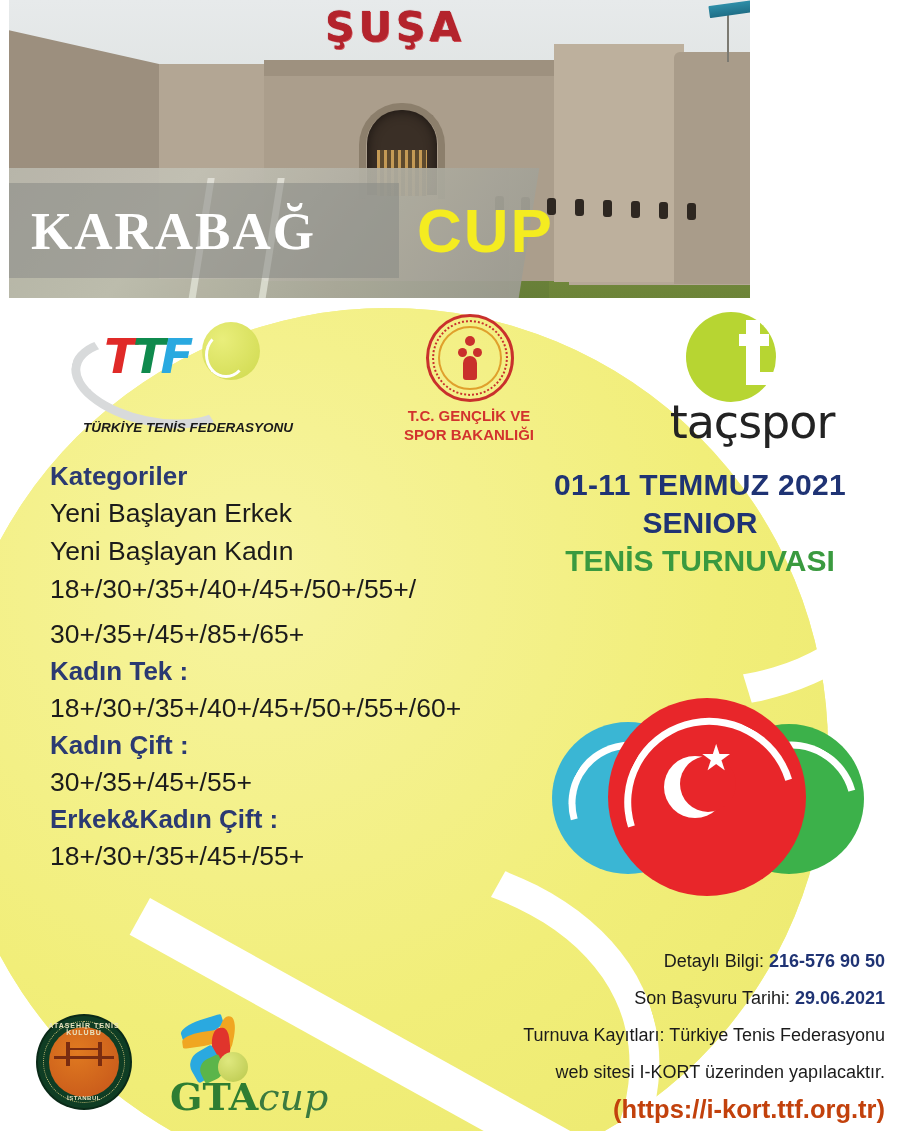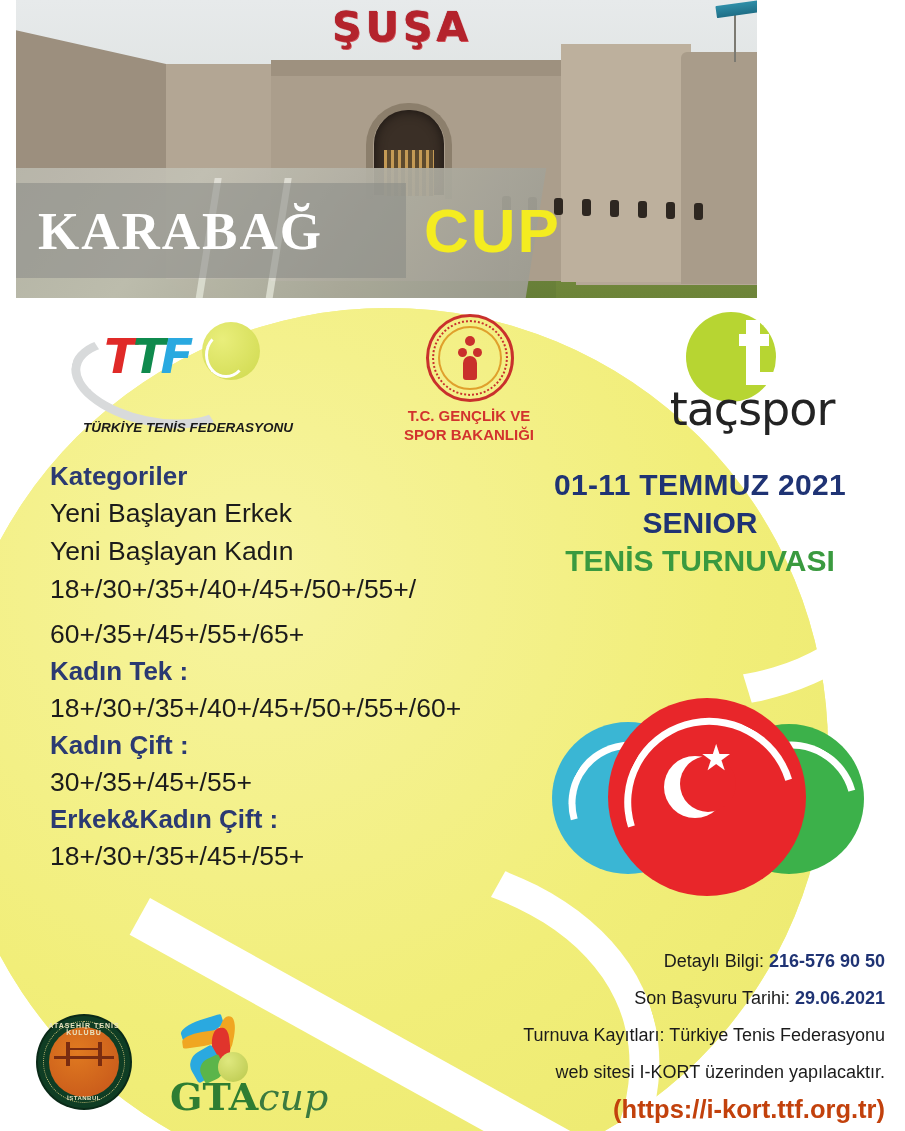--- a/index.html
+++ b/index.html
@@ -1,20 +1,20 @@
 <!DOCTYPE html>
 <html><head>
 <meta charset="utf-8">
 <style>
   html,body{margin:0;padding:0;background:#ffffff;}
   body{width:905px;height:1131px;font-family:"Liberation Sans",sans-serif;overflow:hidden;}
   .poster{position:relative;width:905px;height:1131px;overflow:hidden;background:#ffffff;}
 
   
-  .photo{position:absolute;left:16px;top:0;width:741px;height:298px;overflow:hidden;
+  .photo{position:absolute;left:9px;top:0;width:741px;height:298px;overflow:hidden;
          background:linear-gradient(#dfe2e3 0%,#e4e6e6 26%,#cdd0cf 32%,#c9ccc8 40%,#8e9f6d 62%,#7d9350 78%,#6f8844 100%);}
   .sky{position:absolute;left:0;top:0;width:905px;height:100px;background:linear-gradient(#e7eaeb,#dfe3e2);}
   .grass{position:absolute;left:0;bottom:0;width:905px;height:122px;
          background:linear-gradient(#7b9048 0%,#72883f 40%,#667e37 100%);}
   .grass-hill{position:absolute;left:540px;bottom:0;width:420px;height:160px;border-radius:60% 40% 0 0;
          background:linear-gradient(#84994f,#6d8439);}
   .path{position:absolute;left:-40px;bottom:0;width:560px;height:130px;
         background:linear-gradient(120deg,#b9b7ac 0%,#c3c1b5 35%,#adab9f 70%,#9d9c92 100%);
         transform:skewX(-9deg);opacity:.93;}
   .path-line{position:absolute;bottom:0;width:7px;height:120px;background:#e8e7df;opacity:.85;}
@@ -109,21 +109,21 @@
   .gsb-fig{position:absolute;left:84px;top:22px;width:24px;height:46px;}
   .gsb-fig i{position:absolute;background:#c9302c;border-radius:50%;}
   .gsb-txt{position:absolute;left:0;top:92px;width:190px;text-align:center;color:#d2332e;
         font-size:15px;font-weight:700;line-height:19px;}
 
   .tac{position:absolute;left:648px;top:6px;width:210px;height:135px;}
   .tac-circ{position:absolute;left:38px;top:0;width:90px;height:90px;border-radius:50%;background:#b7d532;}
   .tac-t{position:absolute;left:60px;top:8px;width:14px;height:64px;background:#ffffff;}
   .tac-t2{position:absolute;left:60px;top:60px;width:40px;height:13px;background:#ffffff;}
   .tac-tb{position:absolute;left:53px;top:22px;width:30px;height:12px;background:#ffffff;}
-  .tac-word{position:absolute;left:-6px;top:70px;width:220px;text-align:center;font-size:46px;
+  .tac-word{position:absolute;left:-6px;top:83px;width:220px;text-align:center;font-size:46px;
         font-weight:400;color:#232323;font-family:"DejaVu Sans",sans-serif;letter-spacing:-1px;}
 
   
   .cats{position:absolute;left:50px;top:160px;width:470px;}
   .cat-h{color:#2b3a72;font-weight:700;font-size:26px;line-height:36px;}
   .cat-p{color:#1b1b1b;font-weight:400;font-size:26.5px;line-height:38px;}
   .cat-gap{height:7px;}
 
   
   .head{position:absolute;left:500px;top:168px;width:400px;text-align:center;}
@@ -281,21 +281,21 @@
     </div>
 
     <div class="cats">
       <div class="cat-h">Kategoriler</div>
       <div class="cat-p">Yeni Başlayan Erkek</div>
       <div class="cat-p">Yeni Başlayan Kadın</div>
 
       <div class="cat-p">18+/30+/35+/40+/45+/50+/55+/</div>
       <div class="cat-gap"></div>
 
-      <div class="cat-p">60+/35+/45+/55+/65+</div>
+      <div class="cat-p">30+/35+/45+/85+/65+</div>
 
       <div class="cat-h">Kadın Tek :</div>
       <div class="cat-p">18+/30+/35+/40+/45+/50+/55+/60+</div>
 
       <div class="cat-h">Kadın Çift :</div>
       <div class="cat-p">30+/35+/45+/55+</div>
 
       <div class="cat-h">Erkek&amp;Kadın Çift :</div>
       <div class="cat-p">18+/30+/35+/45+/55+</div>
     </div>

